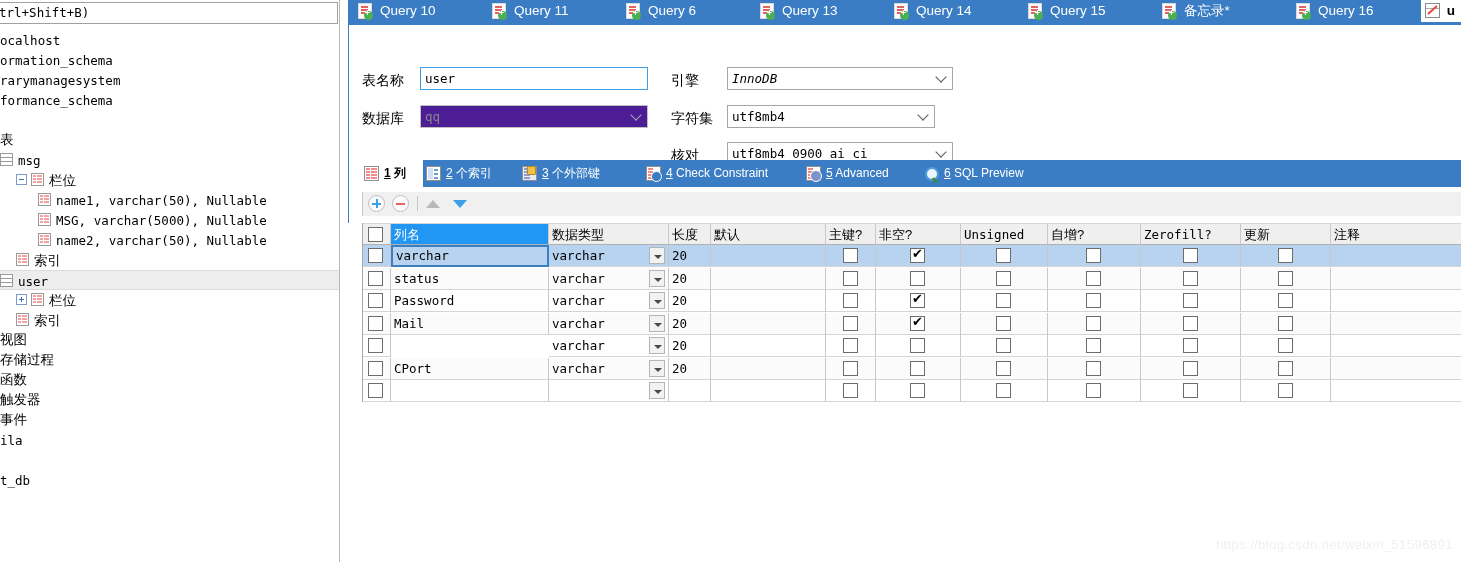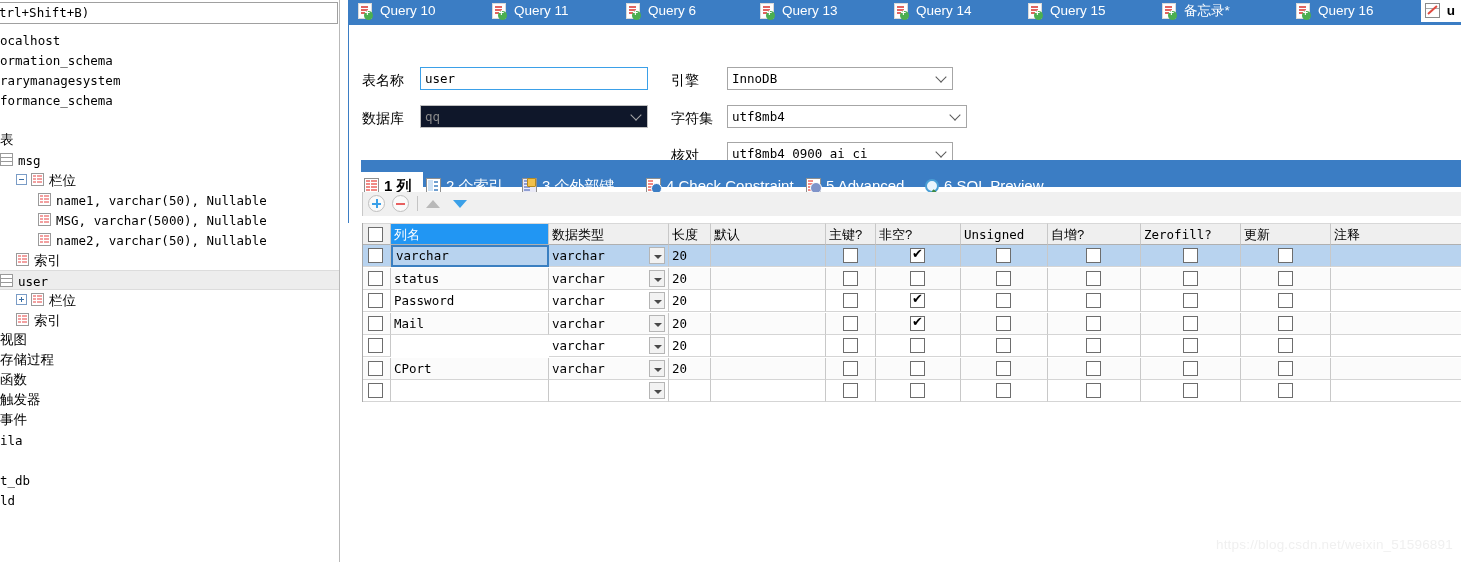--- a/index.html
+++ b/index.html
@@ -95,36 +95,36 @@
   .f-input {
     position:absolute; height:23px; border:1px solid #3ba0e8; background:#fff;
     font-family:"DejaVu Sans Mono", monospace; font-size:12.5px; color:#000;
     padding:0 4px; line-height:21px; white-space:nowrap; overflow:hidden;
   }
   .f-select {
     position:absolute; height:23px; border:1px solid #a6a6a6; background:#fff;
     font-family:"DejaVu Sans Mono", monospace; font-size:12.5px; color:#000;
     padding:0 4px; line-height:21px; white-space:nowrap; overflow:hidden;
   }
-  .f-select.disabled { background:#0f172a; border-color:#c0c0c0; color:#8a8a8a; }
+  .f-select.disabled { background:#4c1d95; border-color:#c0c0c0; color:#8a8a8a; }
   .caret {
     position:absolute; right:7px; top:8px; width:8px; height:8px;
     border-right:1.6px solid #5a5a5a; border-bottom:1.6px solid #5a5a5a;
     transform:rotate(45deg); margin-top:-3px;
   }
   .f-select.disabled .caret { border-color:#a8a8a8; }
 
   
   #inner-tabs {
     position:absolute; left:12px; top:135px; width:1101px; height:27px;
     background:#3b7dc4;
   }
   .itab {
-    position:absolute; top:12px; height:27px; line-height:27px; color:#ffffff;
-    font-size:15px; white-space:nowrap; padding-left:23px; padding-right:24px;
+    position:absolute; top:0; height:27px; line-height:27px; color:#ffffff;
+    font-size:12px; white-space:nowrap; padding-left:23px; padding-right:24px;
   }
   .itab.active { background:#ffffff; color:#000; font-weight:bold; }
   .itab u { text-decoration:underline; }
   .itab .ii { position:absolute; left:3px; top:6px; width:15px; height:15px; }
   .ii-grid { border:1px solid #8f8f8f; background:#fff; }
   .ii-grid::before { content:""; position:absolute; left:1px; top:1px; width:4px; bottom:1px;
      background:repeating-linear-gradient(#f08a86 0 2px,#fff 2px 3px); }
   .ii-grid::after { content:""; position:absolute; left:6px; top:1px; right:1px; bottom:1px;
      background:repeating-linear-gradient(#f08a86 0 2px,#fff 2px 3px); }
   .ii-idx { border:1px solid #8f8f8f; background:#fff; }
@@ -238,21 +238,20 @@
       <div class="tnode"><span style="display: inline-block; width: 16px;"></span><span class="expander plus"></span><span class="ico ico-fld"></span><span class="lbl" style="font-family: &quot;Liberation Sans&quot;, sans-serif; font-size: 13.5px;">栏位</span></div>
       <div class="tnode"><span style="display: inline-block; width: 16px;"></span><span class="ico ico-fld"></span><span class="lbl" style="font-family: &quot;Liberation Sans&quot;, sans-serif; font-size: 13.5px;">索引</span></div>
       <div class="tnode cjk"><span style="display: inline-block; width: 0px;"></span><span class="lbl">视图</span></div>
       <div class="tnode cjk"><span style="display: inline-block; width: 0px;"></span><span class="lbl">存储过程</span></div>
       <div class="tnode cjk"><span style="display: inline-block; width: 0px;"></span><span class="lbl">函数</span></div>
       <div class="tnode cjk"><span style="display: inline-block; width: 0px;"></span><span class="lbl">触发器</span></div>
       <div class="tnode cjk"><span style="display: inline-block; width: 0px;"></span><span class="lbl">事件</span></div>
       <div class="tnode"><span style="display: inline-block; width: 0px;"></span><span class="lbl">ila</span></div>
       <div class="tnode blank"></div>
       <div class="tnode"><span style="display: inline-block; width: 0px;"></span><span class="lbl">t_db</span></div>
-      <div class="tnode"><span style="display: inline-block; width: 0px;"></span><span class="lbl">ld</span></div>
     </div>
 </div>
 
 <div id="tabbar">
     <div class="qtab" style="left: 8px;"><span class="qicon">
         <span class="plusmark">+</span>
       </span><span>Query 10</span></div>
     <div class="qtab" style="left: 142px;"><span class="qicon">
         <span class="plusmark">+</span>
       </span><span>Query 11</span></div>
@@ -285,27 +284,27 @@
     <div class="f-label" style="left:13px; top:47px;">表名称</div>
     <div class="f-input" style="left:71px; top:42px; width:228px;">user</div>
 
     <div class="f-label" style="left:13px; top:85px;">数据库</div>
     <div class="f-select disabled" style="left:71px; top:80px; width:228px;">
       <span>qq</span>
       <span class="caret"></span>
     </div>
 
     <div class="f-label" style="left:322px; top:47px;">引擎</div>
-    <div class="f-select" style="left:378px; top:42px; width:226px;">
+    <div class="f-select" style="left:378px; top:42px; width:226px;font-style:italic;">
       <span>InnoDB</span>
       <span class="caret"></span>
     </div>
 
     <div class="f-label" style="left:322px; top:85px;">字符集</div>
-    <div class="f-select" style="left:378px; top:80px; width:240px;">
+    <div class="f-select" style="left:378px; top:80px; width:208px;">
       <span>utf8mb4</span>
       <span class="caret"></span>
     </div>
 
     <div class="f-label" style="left:322px; top:122px;">核对</div>
     <div class="f-select" style="left:378px; top:117px; width:226px;">
       <span>utf8mb4_0900_ai_ci</span>
       <span class="caret"></span>
     </div>
   </div>

